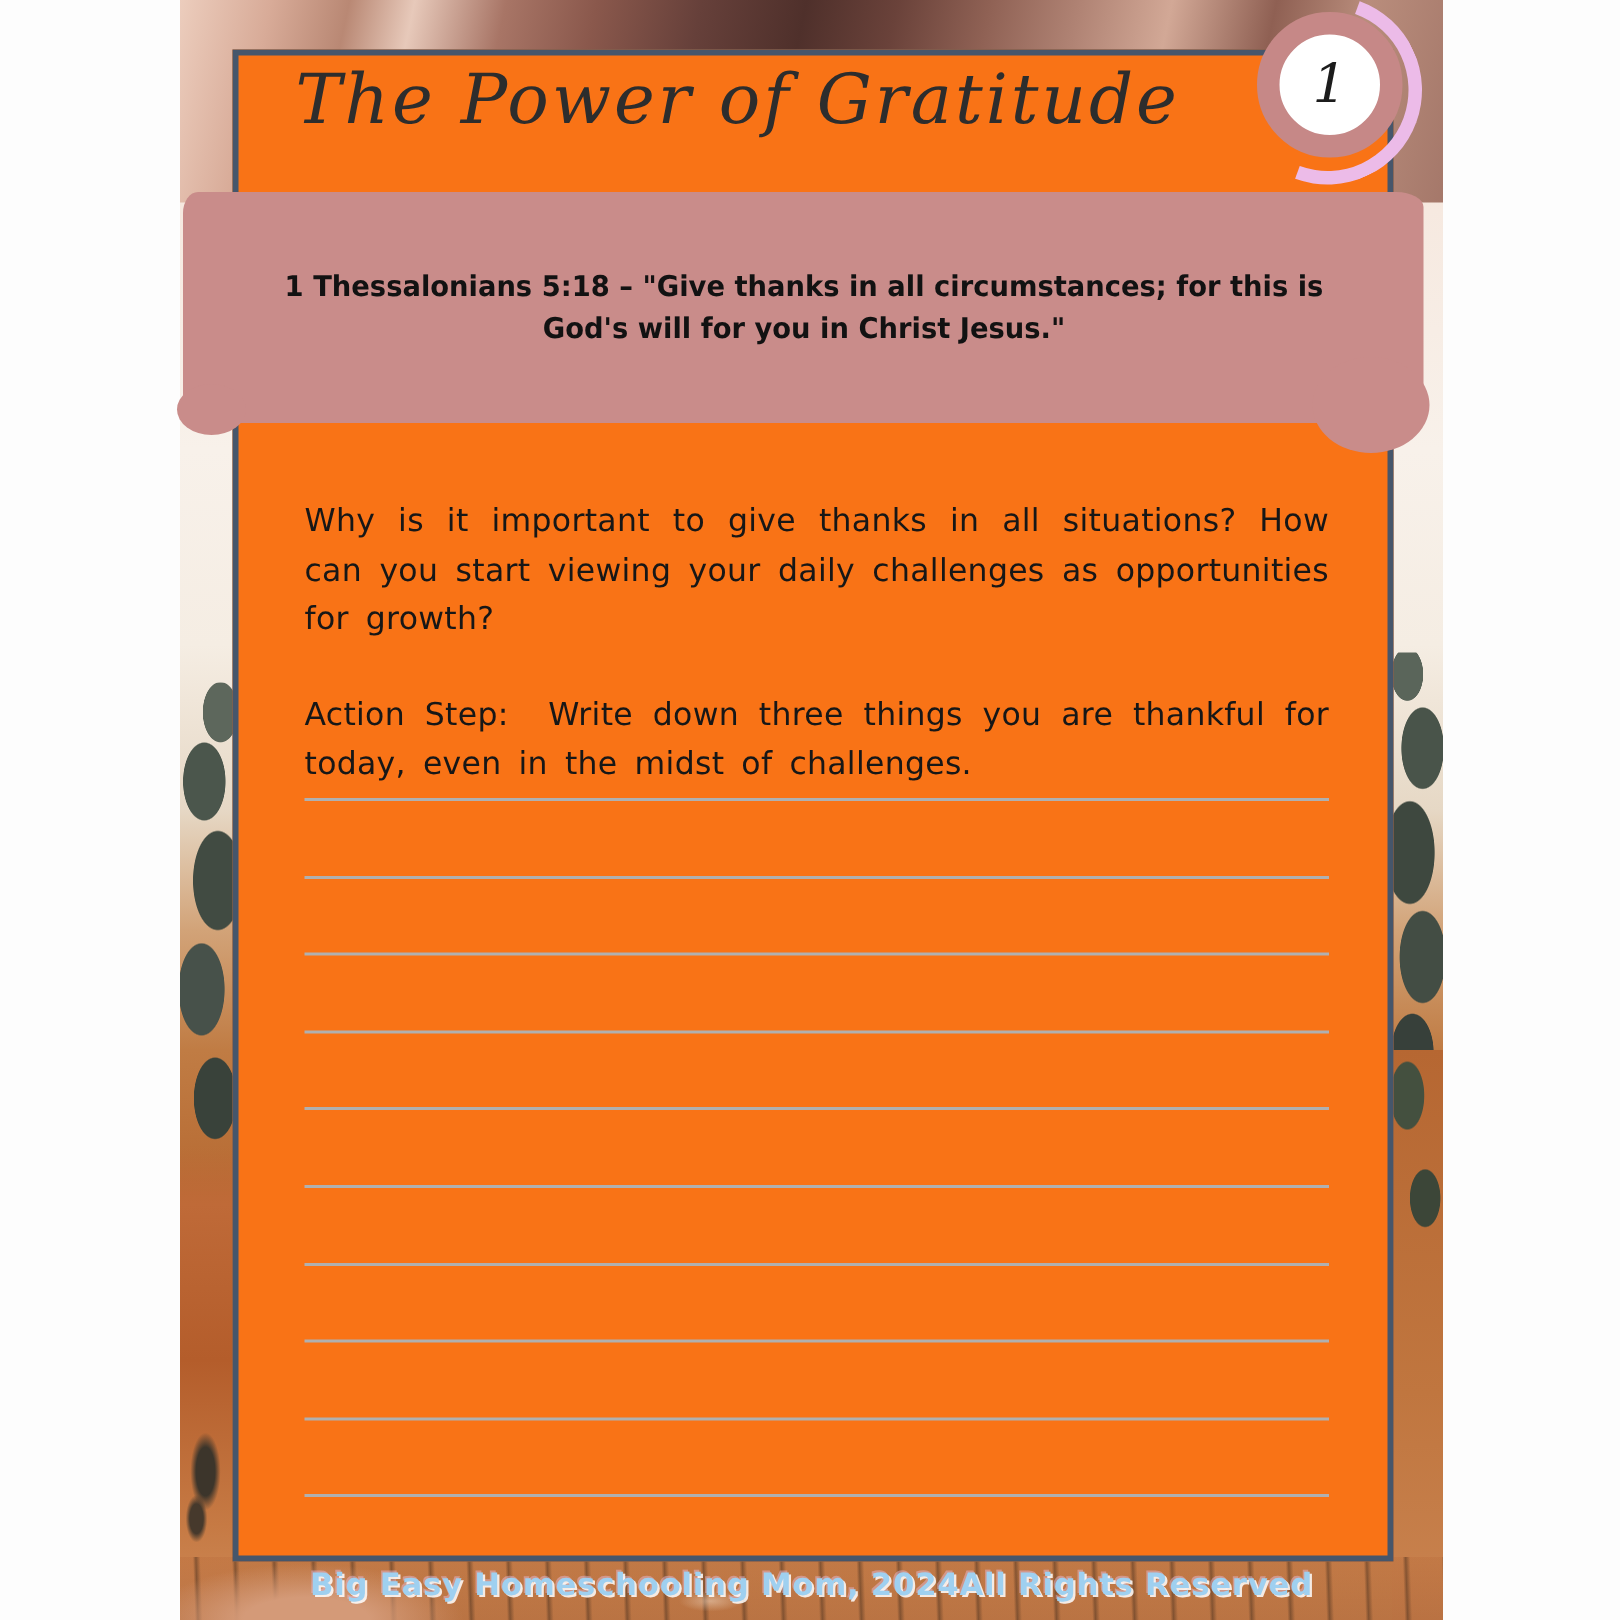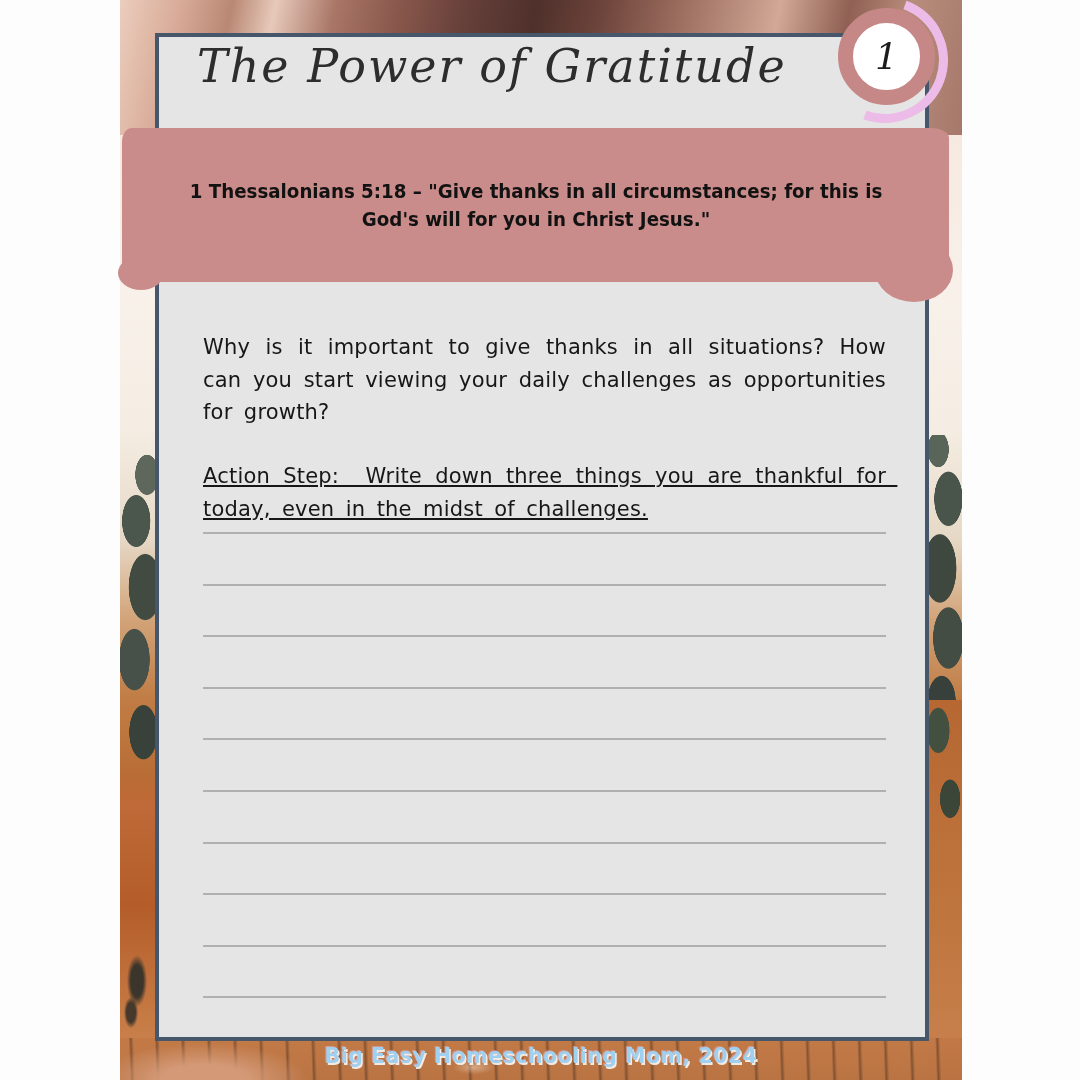--- a/index.html
+++ b/index.html
@@ -49,21 +49,21 @@
       radial-gradient(18px 34px at 65% 26%,#3c4638 55%,rgba(0,0,0,0) 58%),
       linear-gradient(to bottom,#b66732,#c0763f 60%,#c98350);}
   .art-bottom-streaks{position:absolute;left:0;bottom:0;width:100%;height:42px;
     background-image:
       radial-gradient(140px 50px at 10% 100%,#d49a78 30%,rgba(212,154,120,0) 75%),
       radial-gradient(30px 10px at 42% 70%,rgba(240,220,200,.5),rgba(240,220,200,0) 70%),
       repeating-linear-gradient(88deg,rgba(74,48,30,0) 0px,rgba(74,48,30,0) 10px,rgba(74,48,30,.5) 12px,rgba(74,48,30,0) 15px,rgba(74,48,30,0) 26px),
       linear-gradient(to bottom,rgba(170,85,40,.15),rgba(150,75,35,.3));}
   
   .card{position:absolute;left:155px;top:33px;width:774px;height:1008px;box-sizing:border-box;
-    background:#e5e5e5;border:4px solid #46566b;z-index:2;}
+    background:#f97316;border:4px solid #46566b;z-index:2;}
   .title{position:absolute;left:38px;top:2px;
     font-family:"DejaVu Serif",serif;font-style:italic;font-weight:500;
     font-size:46px;color:#2d2d2d;letter-spacing:2px;}
   
   .banner{position:absolute;left:122px;top:128px;width:827px;height:154px;z-index:3;
     background:#c98c8a;border-radius:10px 18px 26px 8px / 14px 10px 22px 12px;
     display:flex;align-items:center;justify-content:center;}
   .banner:before{content:"";position:absolute;left:-4px;bottom:-8px;width:46px;height:34px;
     background:#c98c8a;border-radius:50%;}
   .banner:after{content:"";position:absolute;right:-4px;bottom:-20px;width:78px;height:64px;
@@ -75,21 +75,21 @@
     border:9px solid rgba(0,0,0,0);border-bottom-color:#ecbbe8;border-right-color:#ecbbe8;
     border-radius:50%;box-sizing:border-box;transform:rotate(-25deg);}
   .badge{position:absolute;left:838px;top:8px;width:97px;height:97px;box-sizing:border-box;z-index:4;
     background:#ffffff;border:15px solid #c68887;border-radius:50%;
     display:flex;align-items:center;justify-content:center;}
   .badge-num{font-family:"DejaVu Serif",serif;font-style:italic;font-size:36px;color:#1c1c1c;}
   
   .bodytext{position:absolute;z-index:3;left:203px;width:683px;color:#171717;
     font-size:21px;line-height:32.5px;text-align:justify;word-spacing:4.5px;letter-spacing:.2px;margin-top:40px;}
   .q{top:291px;}
-  .a{top:420px;white-space:pre-wrap;text-decoration:underline;}
+  .a{top:420px;white-space:pre-wrap;}
   
   .lines{position:absolute;left:203px;top:532px;width:683px;z-index:3;}
   .wline{height:2px;background:#b0b0b0;margin-bottom:49.6px;}
   
   .footer{position:absolute;left:120px;top:1044px;width:842px;z-index:5;
     display:flex;justify-content:center;
     font-weight:700;font-size:20.5px;letter-spacing:.5px;color:#9fd0f0;
     text-shadow:1.5px 1.5px 0 rgba(255,255,255,.85),-1px -1px 0 rgba(235,190,225,.45);}
 </style>
 </head>
@@ -132,13 +132,14 @@
     <div class="wline"></div>
     <div class="wline"></div>
     <div class="wline"></div>
     <div class="wline"></div>
     <div class="wline"></div>
     <div class="wline"></div>
   </div>
 
 <div class="footer">
   <span>Big Easy Homeschooling Mom, 2024</span>
+  <span>All Rights Reserved</span>
 </div>
 
 </body></html>

